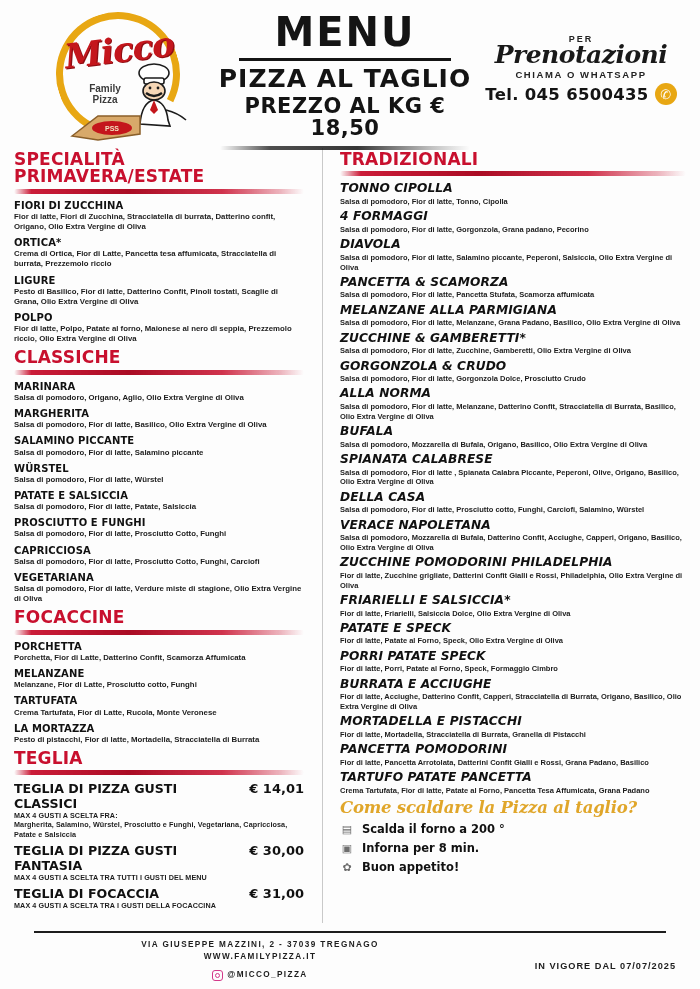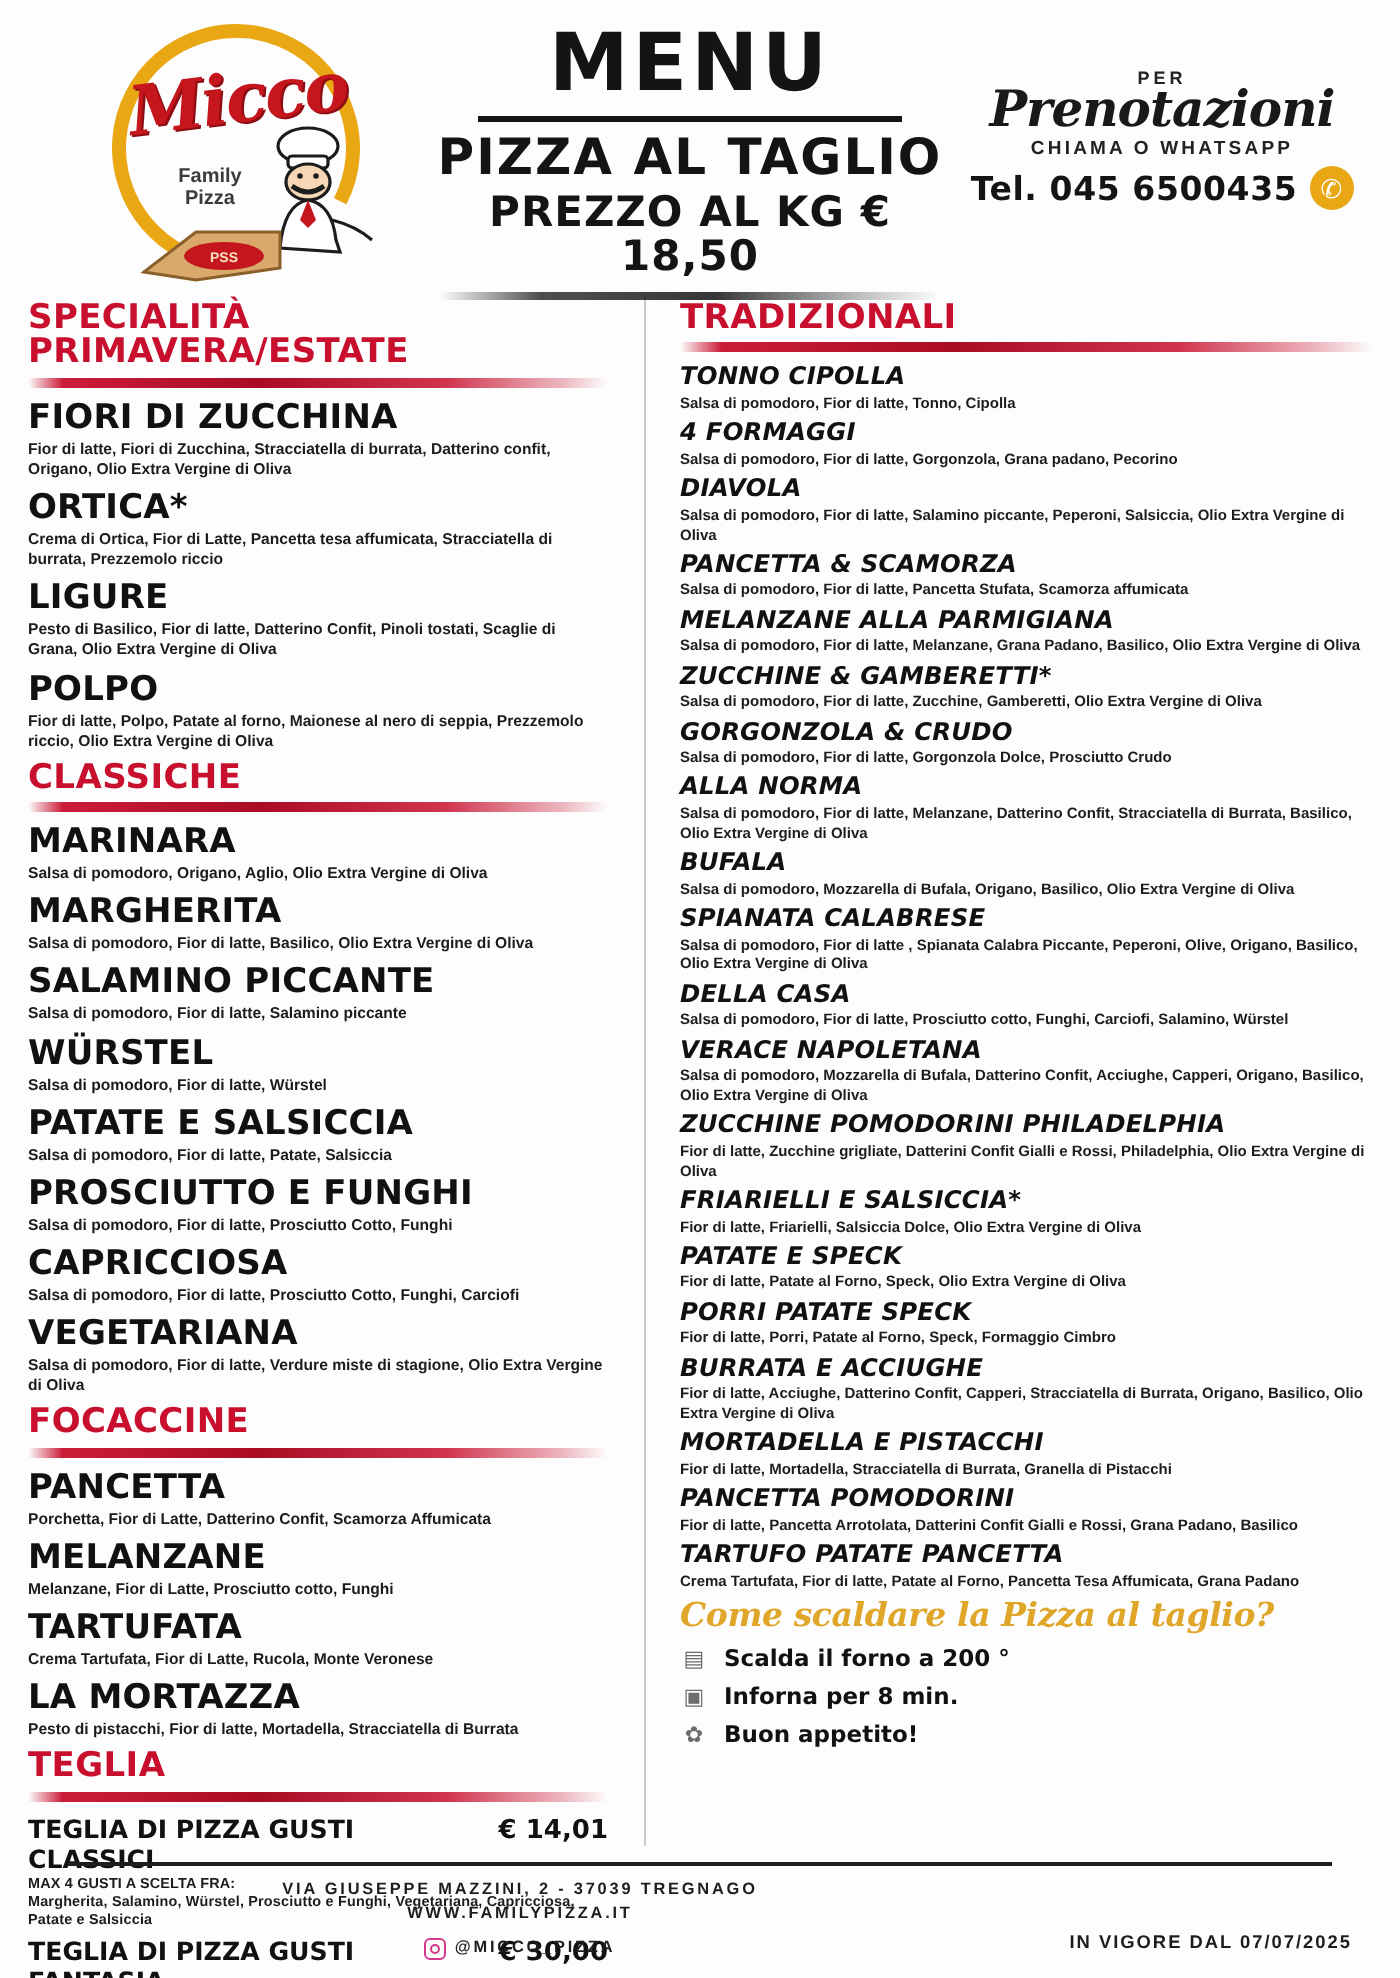--- a/index.html
+++ b/index.html
@@ -192,21 +192,21 @@
     background:
       linear-gradient(90deg, rgba(200,16,46,0) 0%, rgba(200,16,46,.95) 6%, rgba(170,12,36,1) 40%, rgba(200,16,46,.85) 72%, rgba(200,16,46,.30) 92%, rgba(200,16,46,0) 100%);
     border-radius: 3px;
     filter: blur(0.2px);
   }
 
   .item { margin-bottom: 5px; }
   .item-name {
     font-family: "DejaVu Sans", sans-serif;
     font-weight: bold;
-    font-size: 17px;
+    font-size: 10px;
     letter-spacing: 0.1px;
     color: #111;
     line-height: 1.12;
   }
   .item-desc {
     font-size: 7.8px;
     color: #1c1c1c;
     line-height: 1.30;
     margin-top: 1px;
     font-weight: 600;
@@ -280,21 +280,21 @@
     position: absolute;
     left: 0; right: 0; bottom: 0;
     height: 58px;
     padding: 0 24px;
   }
   .footer-rule {
     height: 2px; background: #1d1d1d;
     margin: 0 10px 6px 10px;
   }
   .footer-inner {
-    display: flex; align-items: center; justify-content: space-between;
+    display: flex; align-items: flex-start; justify-content: space-between;
   }
   .footer-left {
     flex: 1 1 auto;
     text-align: center;
     padding-left: 40px;
   }
   .footer-line {
     font-size: 8.2px;
     font-weight: bold;
     letter-spacing: 1.4px;
@@ -440,21 +440,21 @@
         <div class="item">
           <div class="item-name">VEGETARIANA</div>
           <div class="item-desc">Salsa di pomodoro, Fior di latte, Verdure miste di stagione, Olio Extra Vergine di Oliva</div>
         </div>
       </div>
 
       <div class="section-head">FOCACCINE</div>
       <div class="brush"></div>
       <div>
         <div class="item">
-          <div class="item-name">PANCETTA</div>
+          <div class="item-name">PORCHETTA</div>
           <div class="item-desc">Porchetta, Fior di Latte, Datterino Confit, Scamorza Affumicata</div>
         </div>
         <div class="item">
           <div class="item-name">MELANZANE</div>
           <div class="item-desc">Melanzane, Fior di Latte, Prosciutto cotto, Funghi</div>
         </div>
         <div class="item">
           <div class="item-name">TARTUFATA</div>
           <div class="item-desc">Crema Tartufata, Fior di Latte, Rucola, Monte Veronese</div>
         </div>

